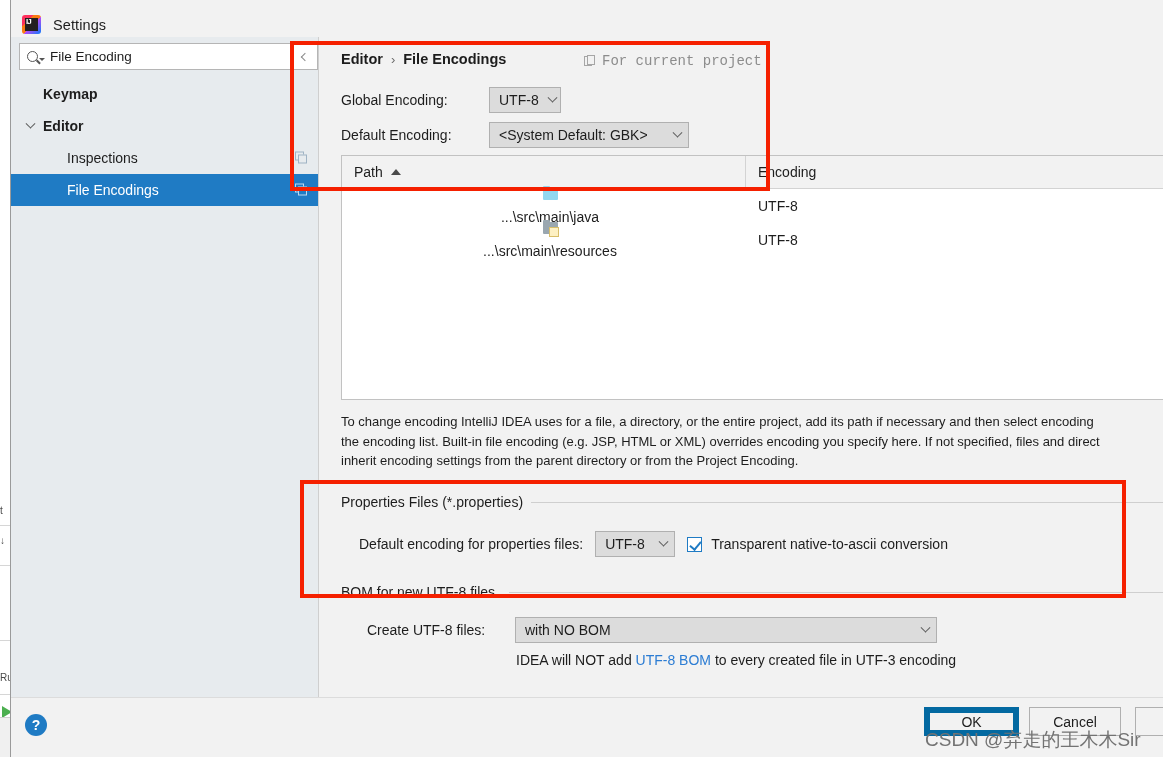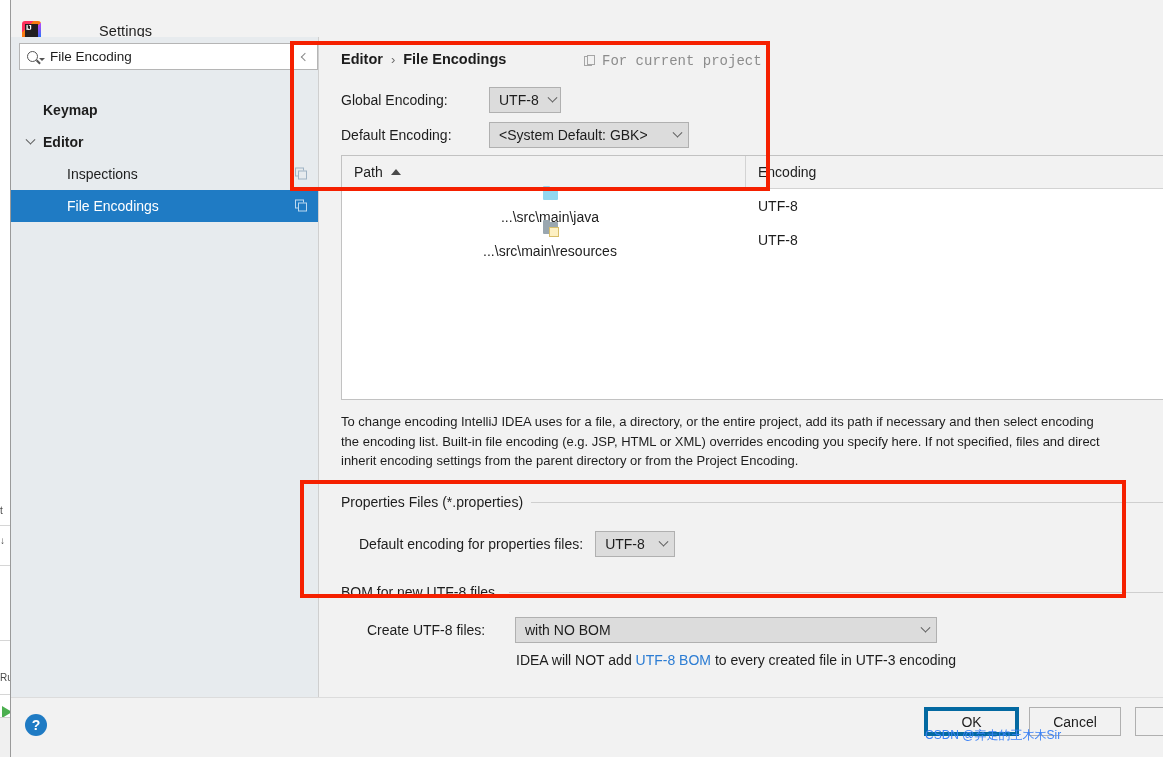--- a/index.html
+++ b/index.html
@@ -39,23 +39,23 @@
     position: absolute;
     left: 10px; top: 0;
     width: 1153px; height: 757px;
     background: #f2f2f2;
     border: 1px solid #9a9a9a;
     border-top: none; border-right: none; border-bottom: none;
   }
 
   
   #titlebar {
-    position:absolute; left:0; top:12px; width:1153px; height:37px;
+    position:absolute; left:0; top:6px; width:1153px; height:37px;
     background:#f2f2f2;
-    display:flex; align-items:center; padding-left:11px;gap:46px;
+    display:flex; align-items:center; padding-left:11px;
   }
   #app-logo {
     width:19px; height:19px; border-radius:3px;
     background:
       linear-gradient(135deg,#fe315d 0%, #fe315d 30%, #f97a12 30%, #f97a12 55%, #b74af7 55%, #087cfa 100%);
     position:relative; flex:0 0 auto;
   }
   #app-logo::after {
     content:""; position:absolute; left:3px; top:3px; width:13px; height:13px;
     background:#231f20;
@@ -100,21 +100,21 @@
   #collapse-btn {
     position:absolute; right:0px; top:6px; width:26px; height:27px;
     background:#ffffff; border:1px solid #b5b5b5; border-left:none;
     display:flex; align-items:center; justify-content:center; cursor:pointer;
   }
   .chev-left {
     width:6px;height:6px;border-left:1.4px solid #8a8a8a;border-bottom:1.4px solid #8a8a8a;
     transform:rotate(45deg);
   }
 
-  #tree { margin-top:24px; }
+  #tree { margin-top:8px; }
   .tree-item {
     height:32px; display:flex; align-items:center;
     font-size:14px; color:#1d1d1d; position:relative; cursor:pointer;
   }
   .tree-item.lvl0 { padding-left:32px; font-weight:bold; }
   .tree-item.lvl1 { padding-left:56px; }
   .tree-item.selected { background:#1f7bc4; color:#ffffff; }
   .tw {
     position:absolute; left:16px; top:0; height:32px;
     display:flex; align-items:center;
@@ -283,27 +283,27 @@
     width:22px;height:22px;border-radius:50%;background:#1f7bc4;
     color:#fff; font-size:14px; font-weight:bold;
     display:flex; align-items:center; justify-content:center; cursor:pointer;
   }
   .btn {
     position:absolute; top:9px; height:29px;
     background:#f2f2f2; border:1px solid #b0b0b0;
     font-size:14px; color:#1d1d1d; cursor:pointer;
     display:flex; align-items:center; justify-content:center;
   }
-  #btn-ok { left:913px; width:95px; border:4px solid #0369a1; background:#f2f2f2; }
+  #btn-ok { left:913px; width:95px; border:6px solid #0369a1; background:#f2f2f2; }
   #btn-cancel { left:1018px; width:92px; }
   #btn-apply { left:1124px; width:95px; }
 
   #watermark {
     position:absolute; left:925px; top:727px;
-    font-size:12px; color:#3b82f6; white-space:nowrap;
+    font-size:19px; color:#737373; white-space:nowrap;
     font-family:"Liberation Sans", sans-serif; pointer-events:none;
   }
 
   
   .annot {
     position:absolute; border:4px solid #f52000; pointer-events:none;
     background:transparent;
   }
   #annot-top    { left:290px; top:41px;  width:480px; height:150px; }
   #annot-props  { left:300px; top:480px; width:826px; height:118px; }
@@ -445,20 +445,24 @@
     <div class="group" id="grp-props">
       <div class="group-line"></div>
       <div class="group-title">Properties Files (*.properties)</div>
 
       <div id="props-row">
         <span>Default encoding for properties files:</span>
         <span class="combo" style="width:80px;">
           <span class="cv">UTF-8</span>
           <span class="caret"></span>
         </span>
+        <span id="chk-wrap">
+          <span class="checkbox"></span>
+          <span>Transparent native-to-ascii conversion</span>
+        </span>
       </div>
     </div>
 
     <div class="group" id="grp-bom">
       <div class="group-line"></div>
       <div class="group-title">BOM for new UTF-8 files</div>
 
       <div id="bom-row">
         <span class="fld-label">Create UTF-8 files:</span>
         <span class="combo" id="combo-bom">

